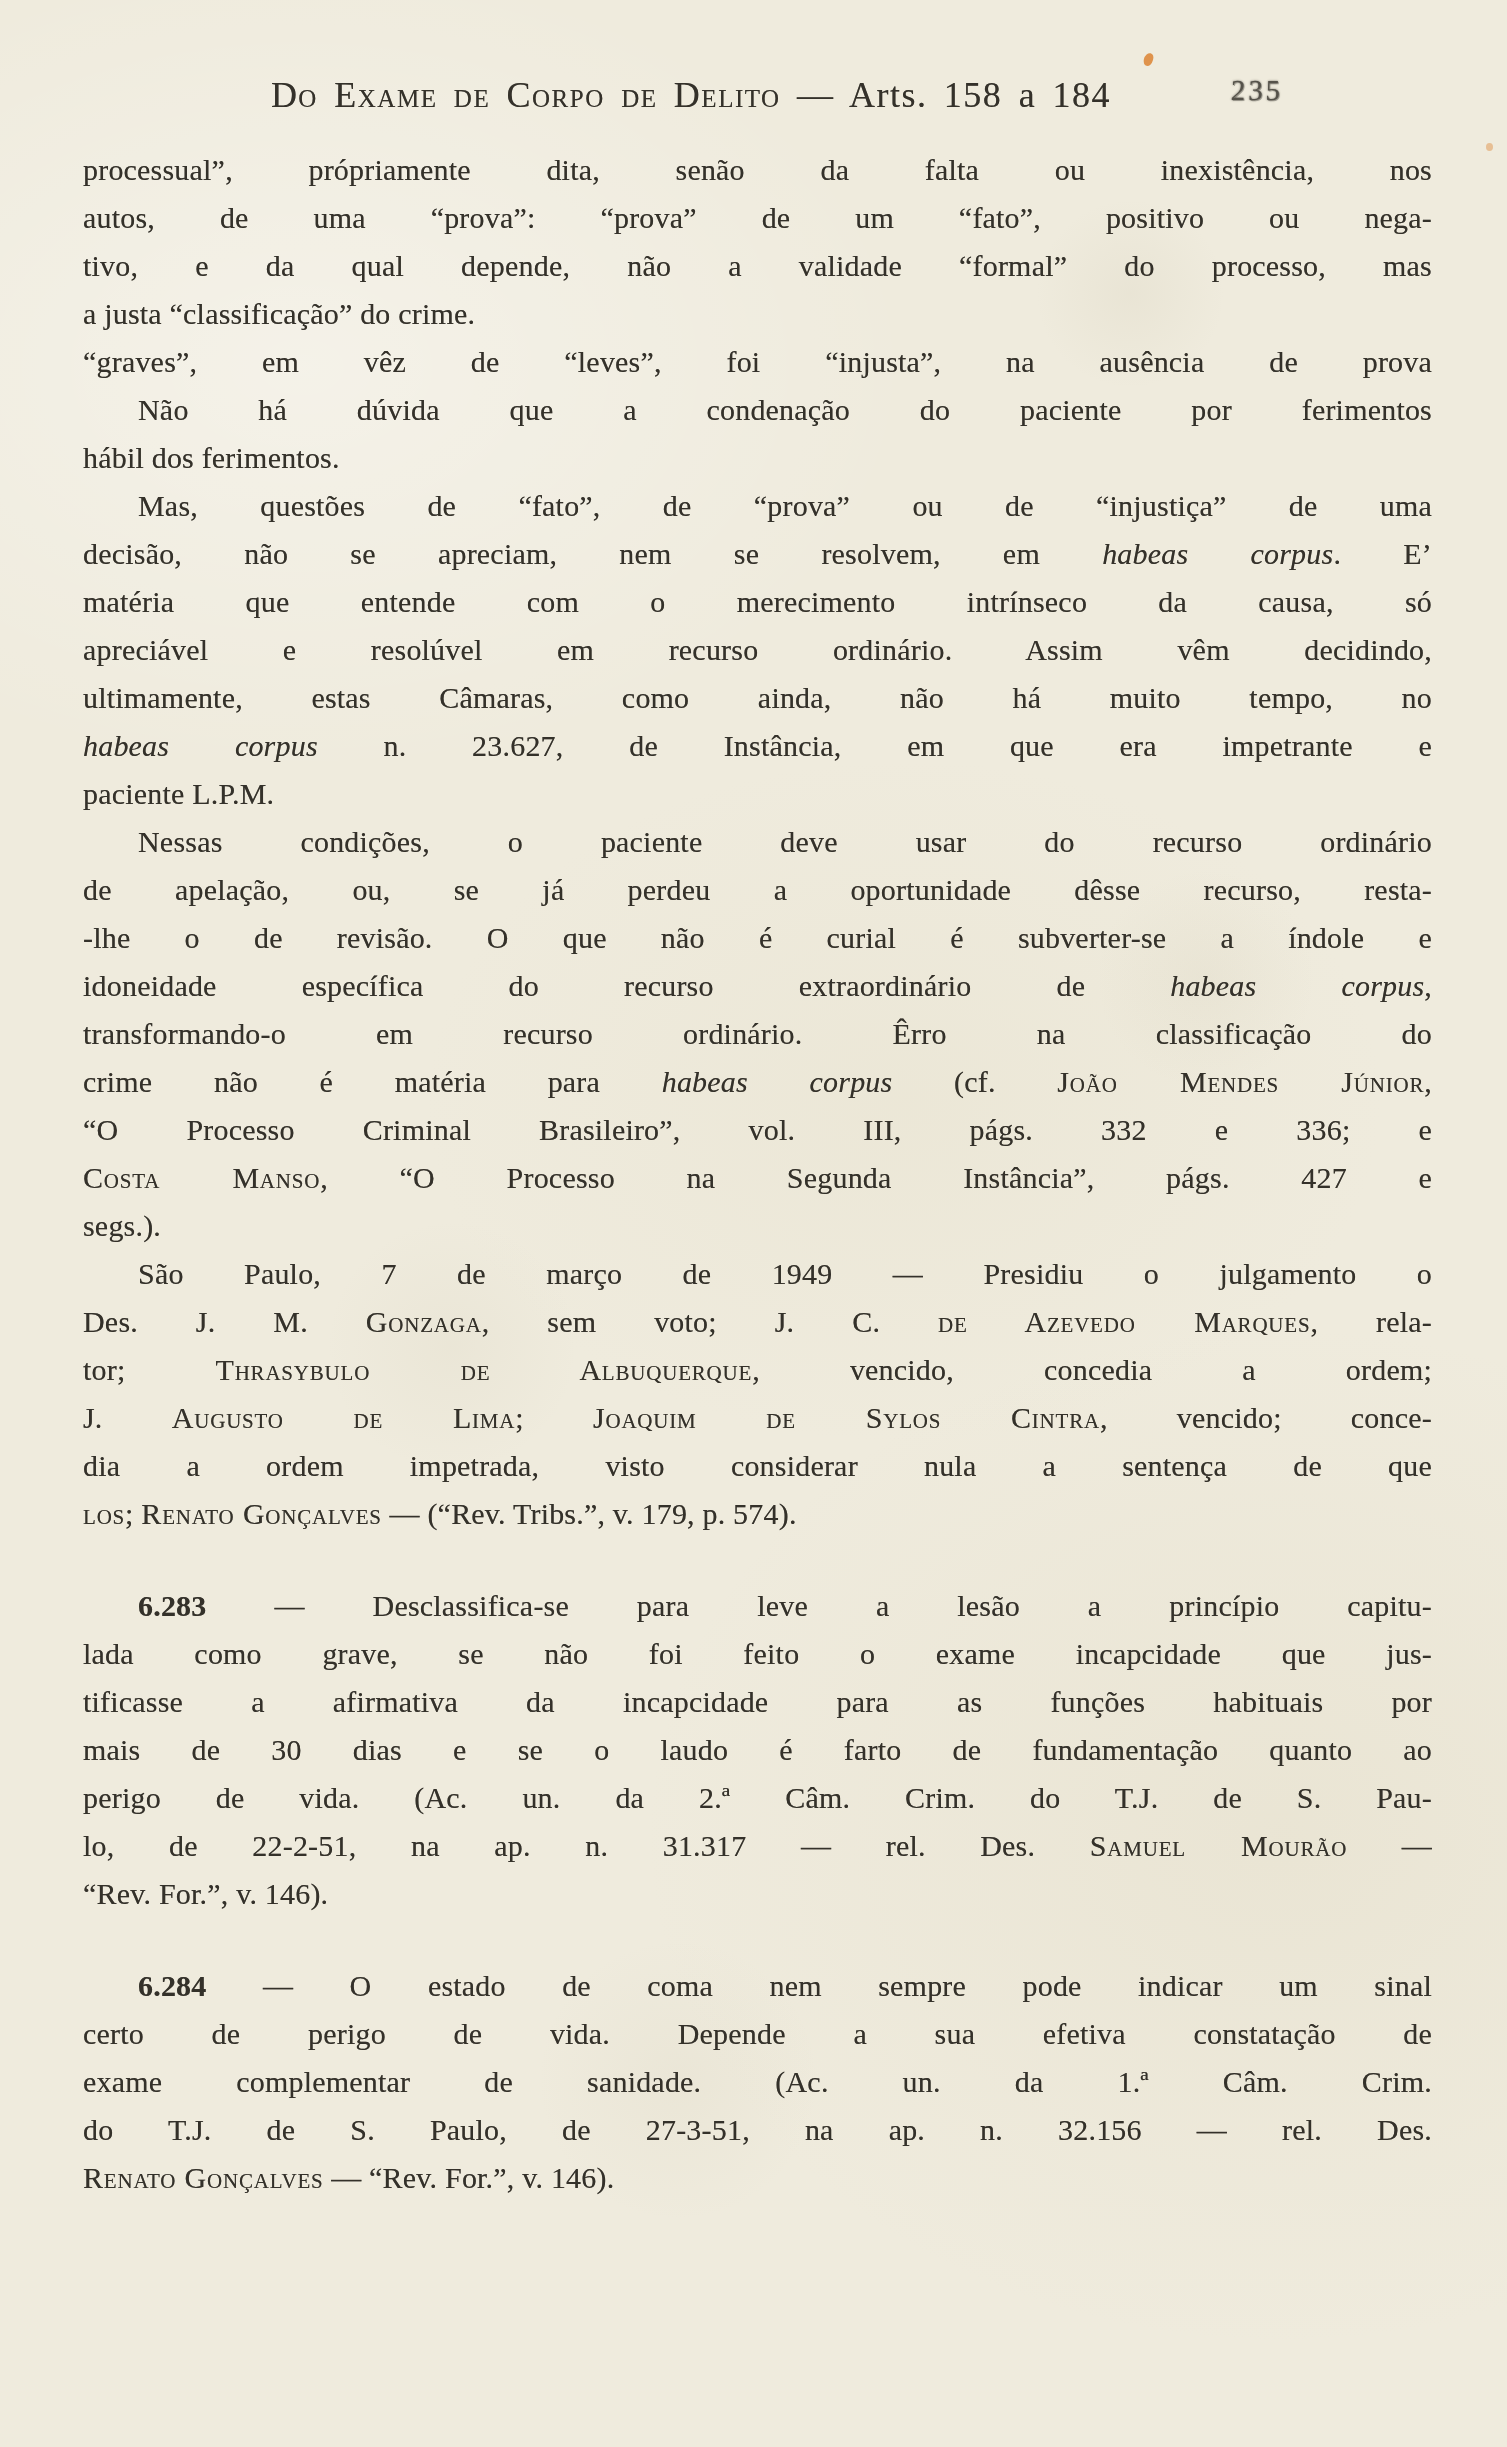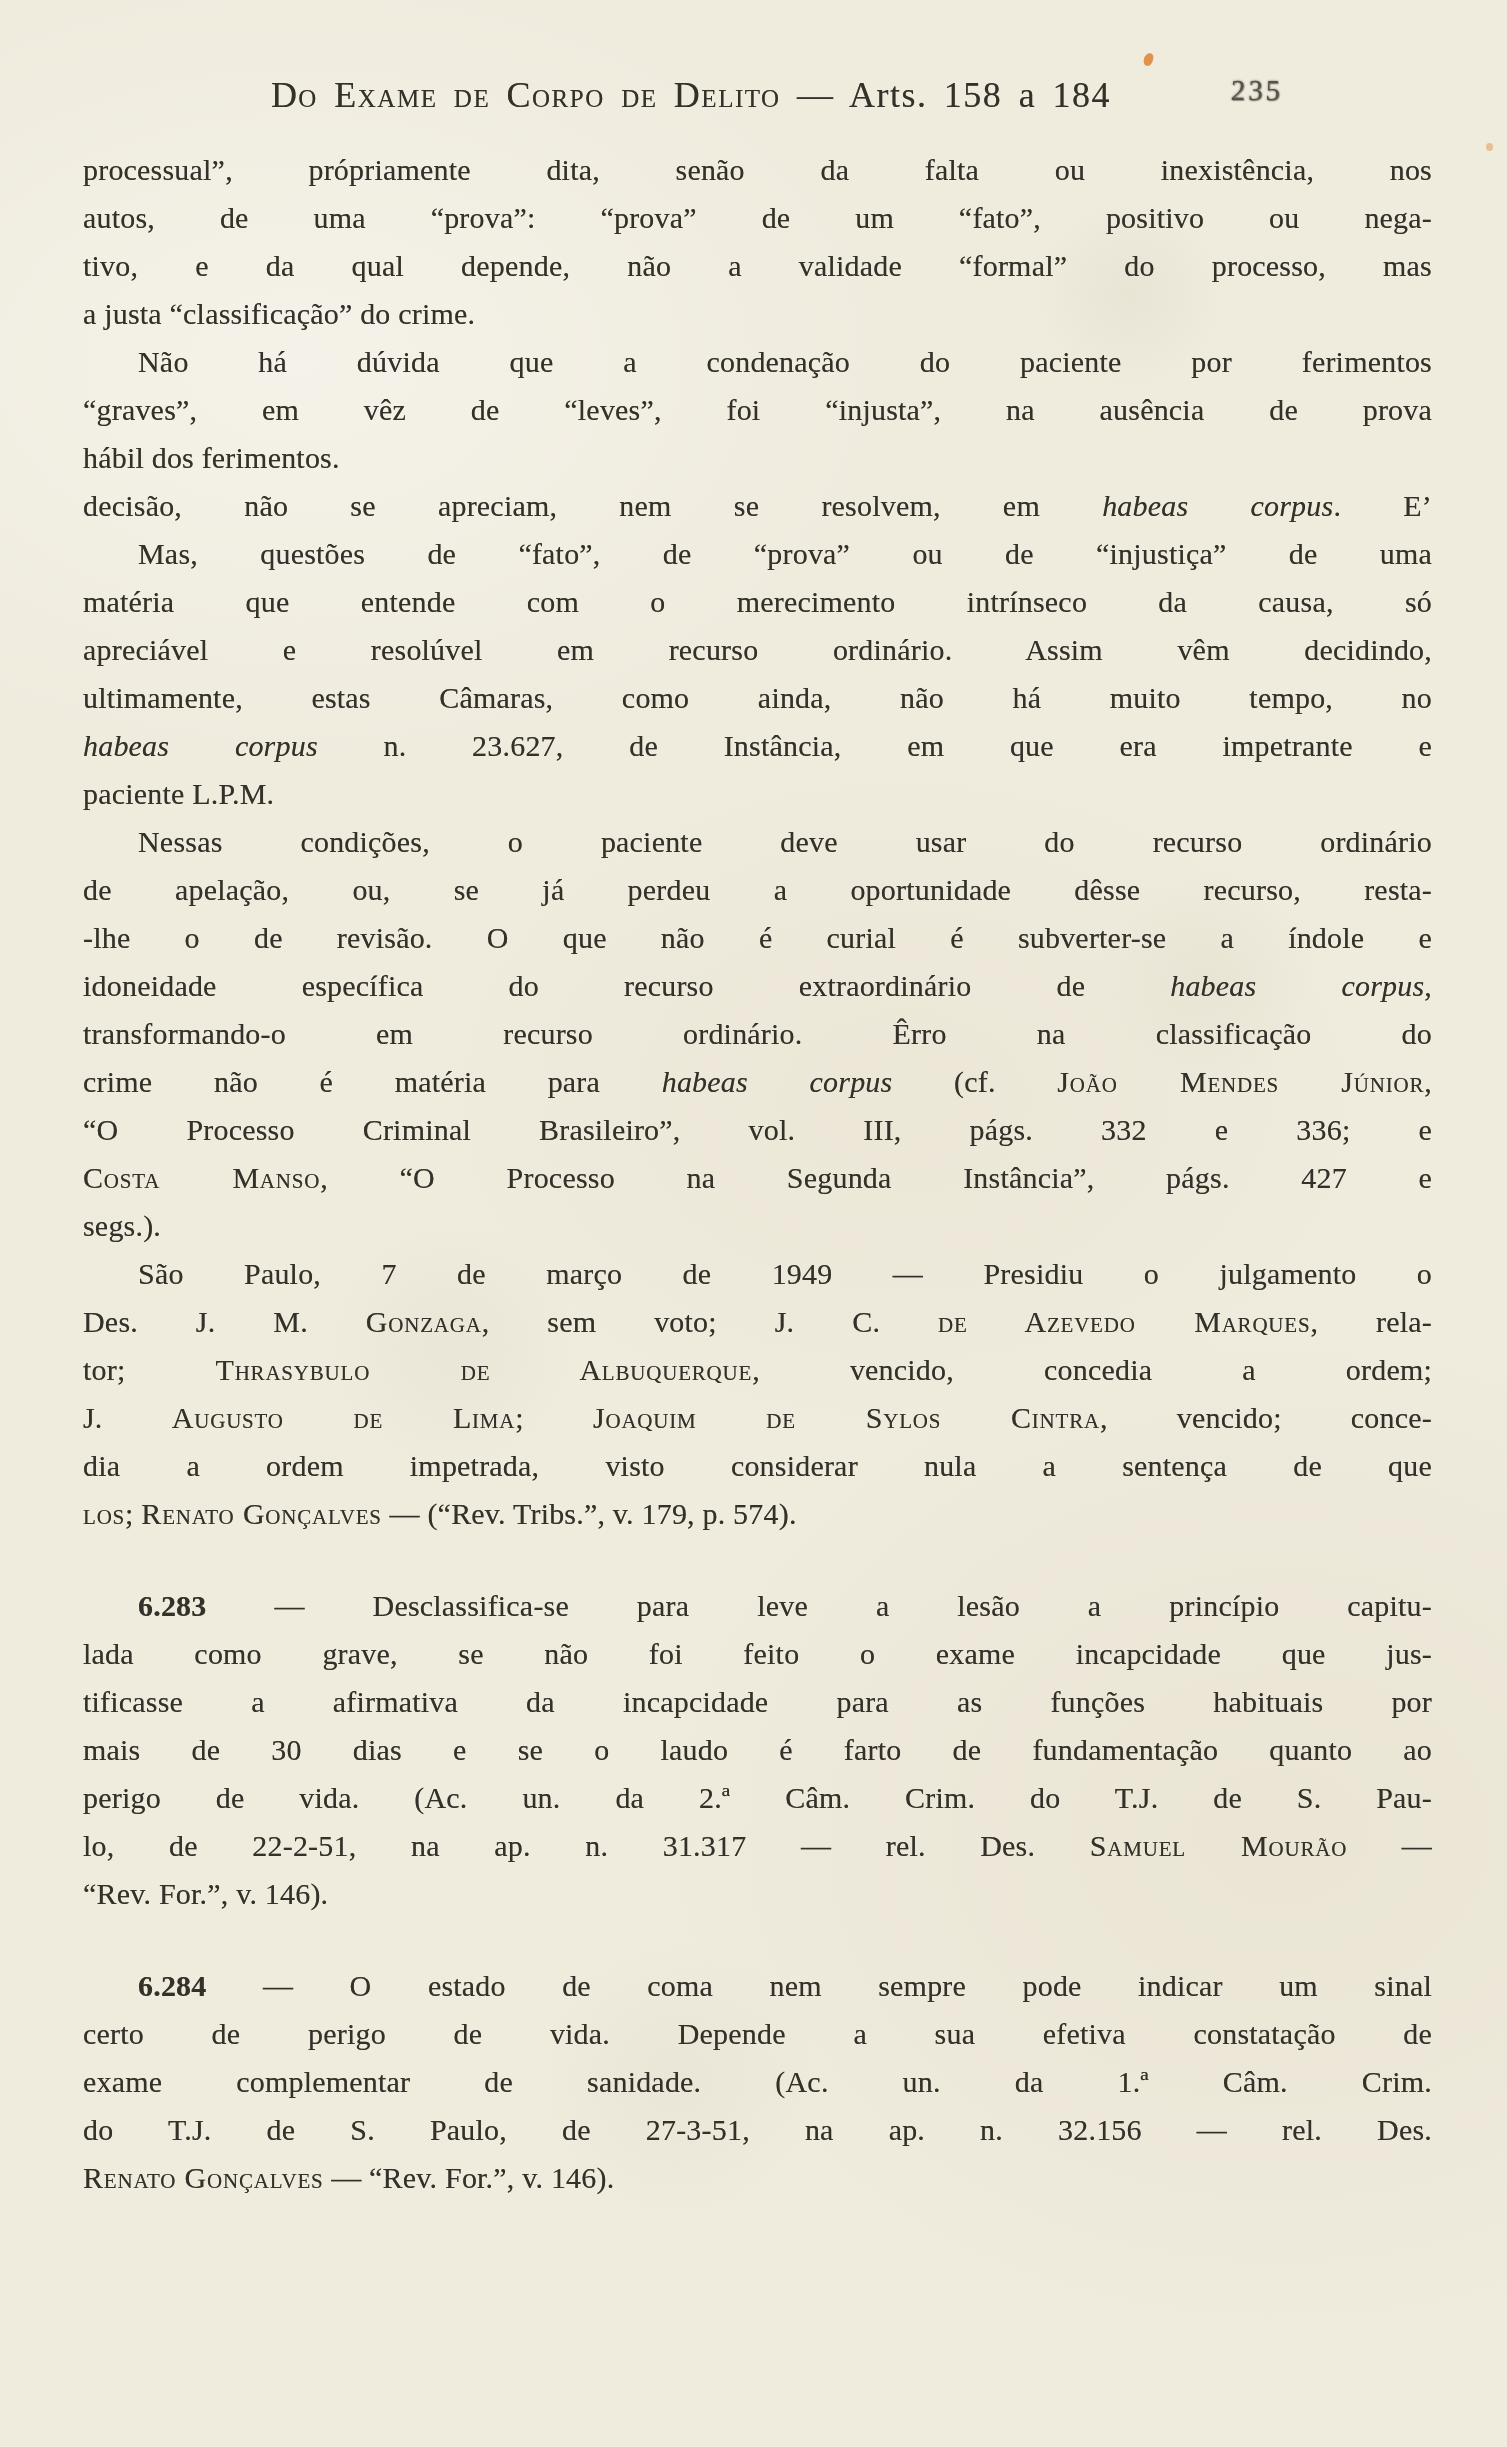--- a/index.html
+++ b/index.html
@@ -106,27 +106,27 @@
   </div>
 
   <div class="body-block">
       <div class="para">
         <div class="line first"><span>processual”, própriamente dita, senão da falta ou inexistência, nos</span></div>
         <div class="line"><span>autos, de uma “prova”: “prova” de um “fato”, positivo ou nega-</span></div>
         <div class="line"><span>tivo, e da qual depende, não a validade “formal” do processo, mas</span></div>
         <div class="line last"><span>a justa “classificação” do crime.</span></div>
       </div>
       <div class="para indent">
+        <div class="line"><span>“graves”, em vêz de “leves”, foi “injusta”, na ausência de prova</span></div>
         <div class="line first"><span>Não há dúvida que a condenação do paciente por ferimentos</span></div>
-        <div class="line"><span>“graves”, em vêz de “leves”, foi “injusta”, na ausência de prova</span></div>
         <div class="line last"><span>hábil dos ferimentos.</span></div>
       </div>
       <div class="para indent">
+        <div class="line first"><span>Mas, questões de “fato”, de “prova” ou de “injustiça” de uma</span></div>
         <div class="line"><span>decisão, não se apreciam, nem se resolvem, em </span><span class="it">habeas corpus</span><span>. E’</span></div>
-        <div class="line first"><span>Mas, questões de “fato”, de “prova” ou de “injustiça” de uma</span></div>
         <div class="line"><span>matéria que entende com o merecimento intrínseco da causa, só</span></div>
         <div class="line"><span>apreciável e resolúvel em recurso ordinário. Assim vêm decidindo,</span></div>
         <div class="line"><span>ultimamente, estas Câmaras, como ainda, não há muito tempo, no</span></div>
         <div class="line"><span class="it">habeas corpus</span><span> n. 23.627, de Instância, em que era impetrante e</span></div>
         <div class="line last"><span>paciente L.P.M.</span></div>
       </div>
       <div class="para indent">
         <div class="line first"><span>Nessas condições, o paciente deve usar do recurso ordinário</span></div>
         <div class="line"><span>de apelação, ou, se já perdeu a oportunidade dêsse recurso, resta-</span></div>
         <div class="line"><span>-lhe o de revisão. O que não é curial é subverter-se a índole e</span></div>

